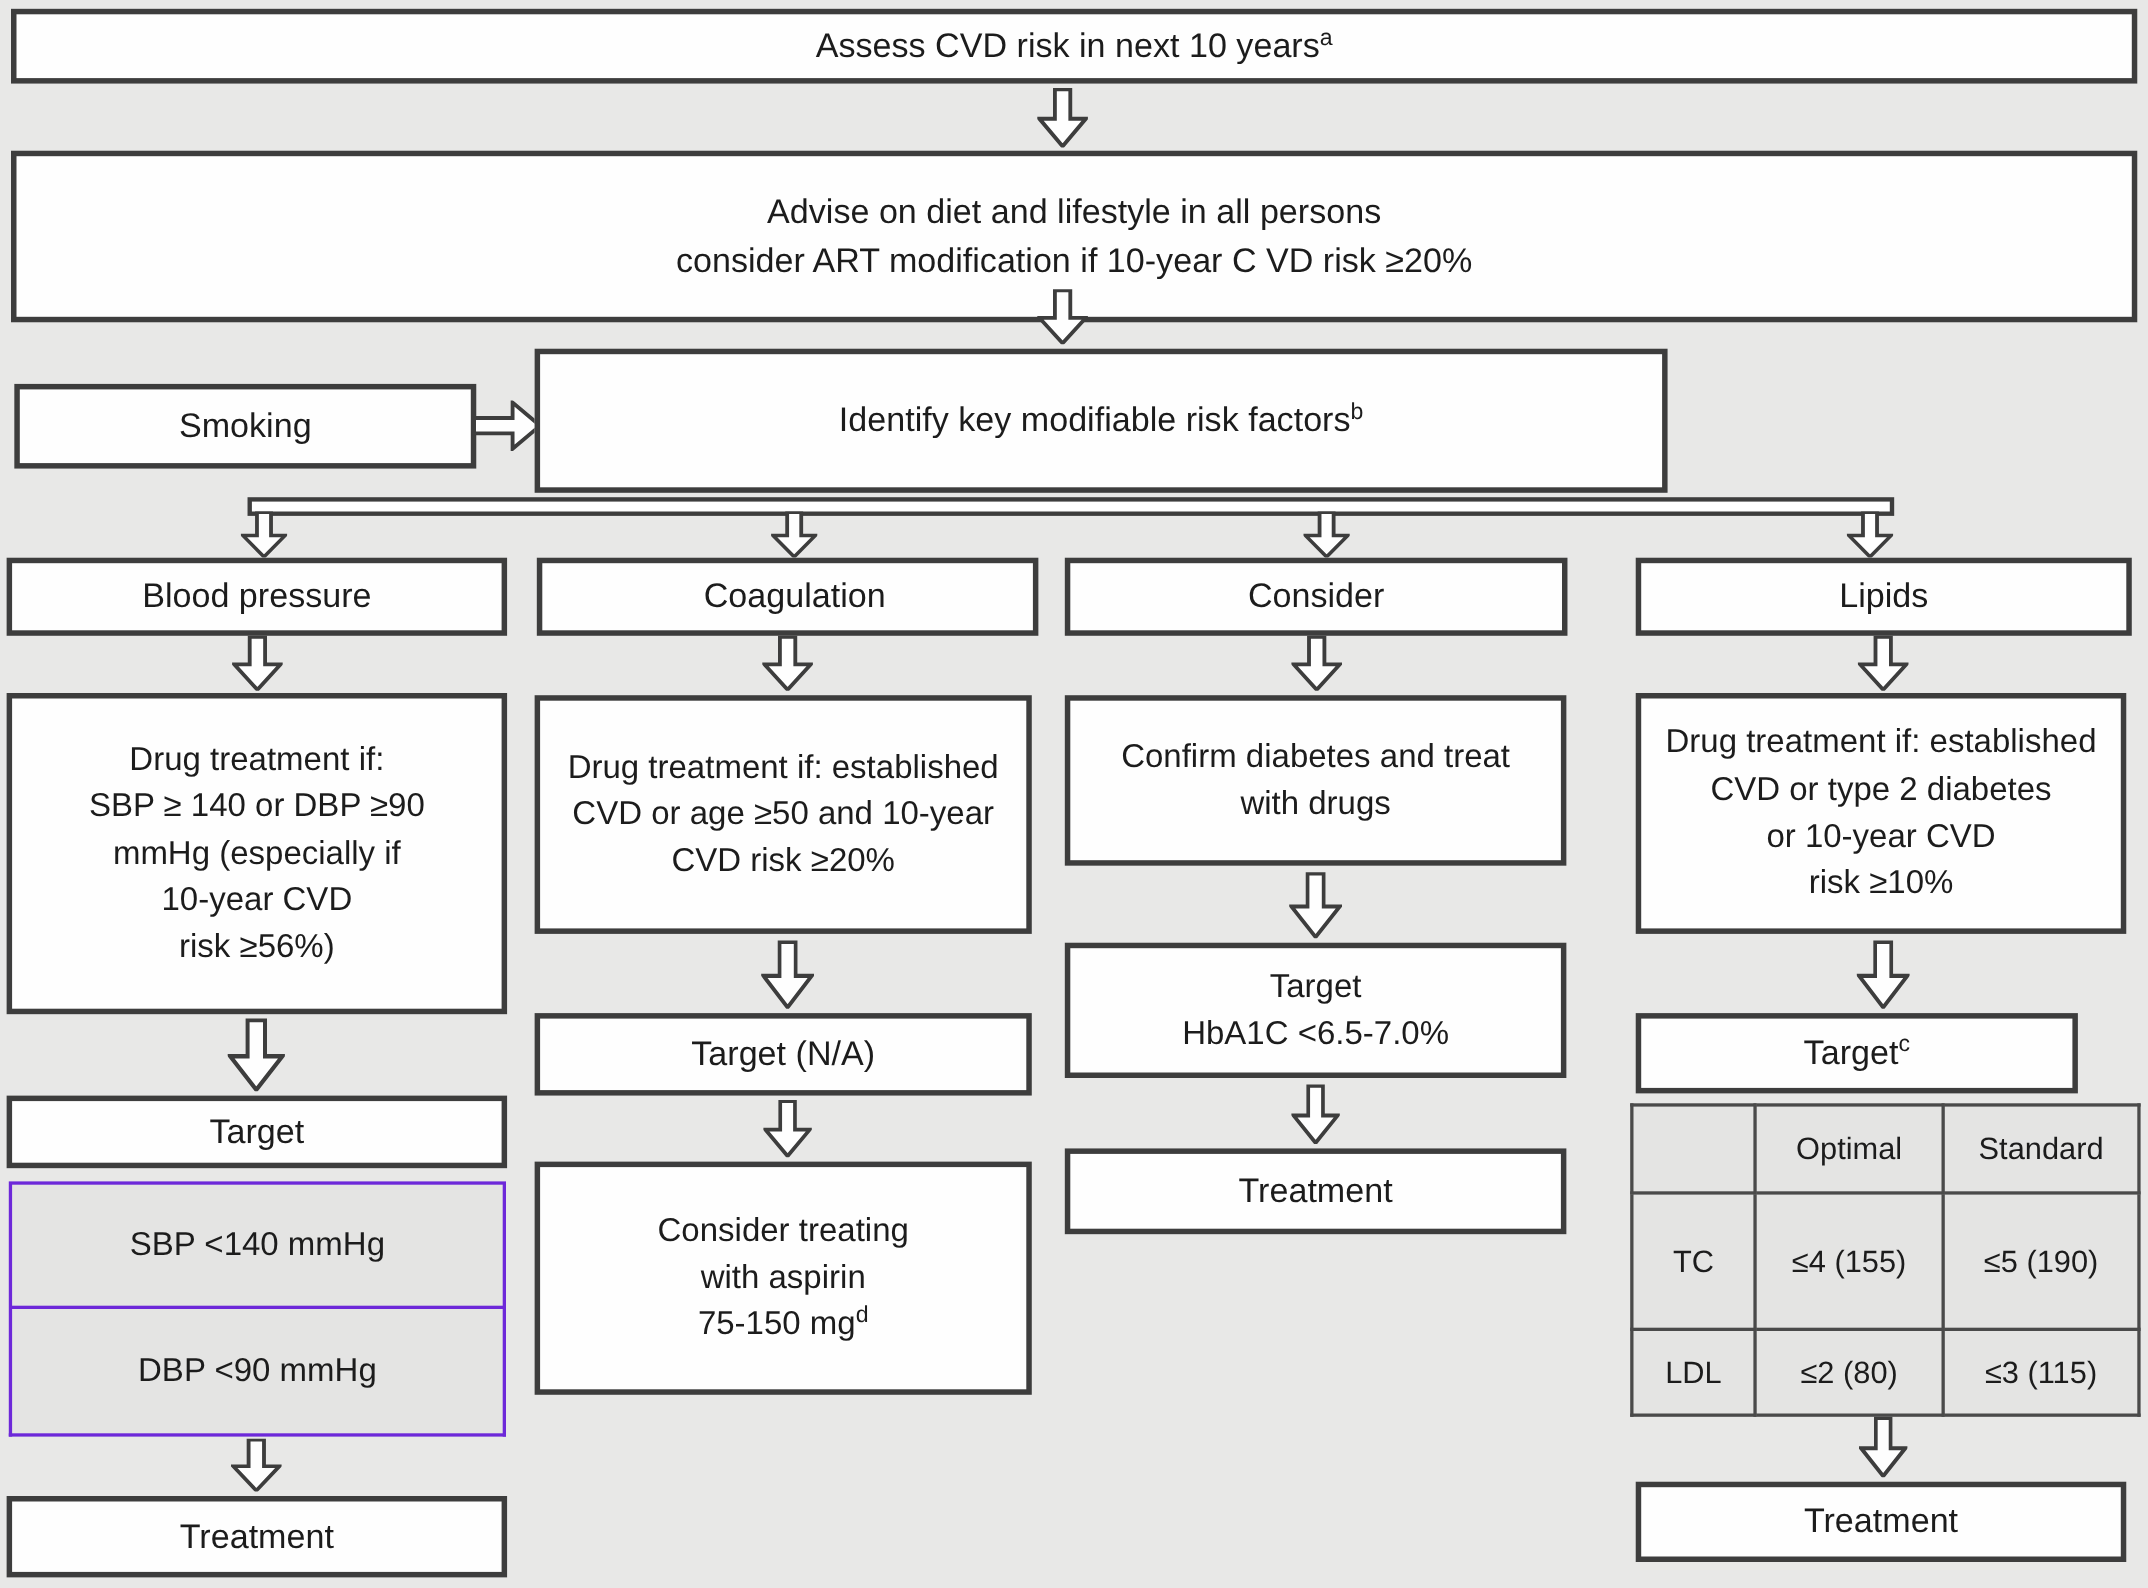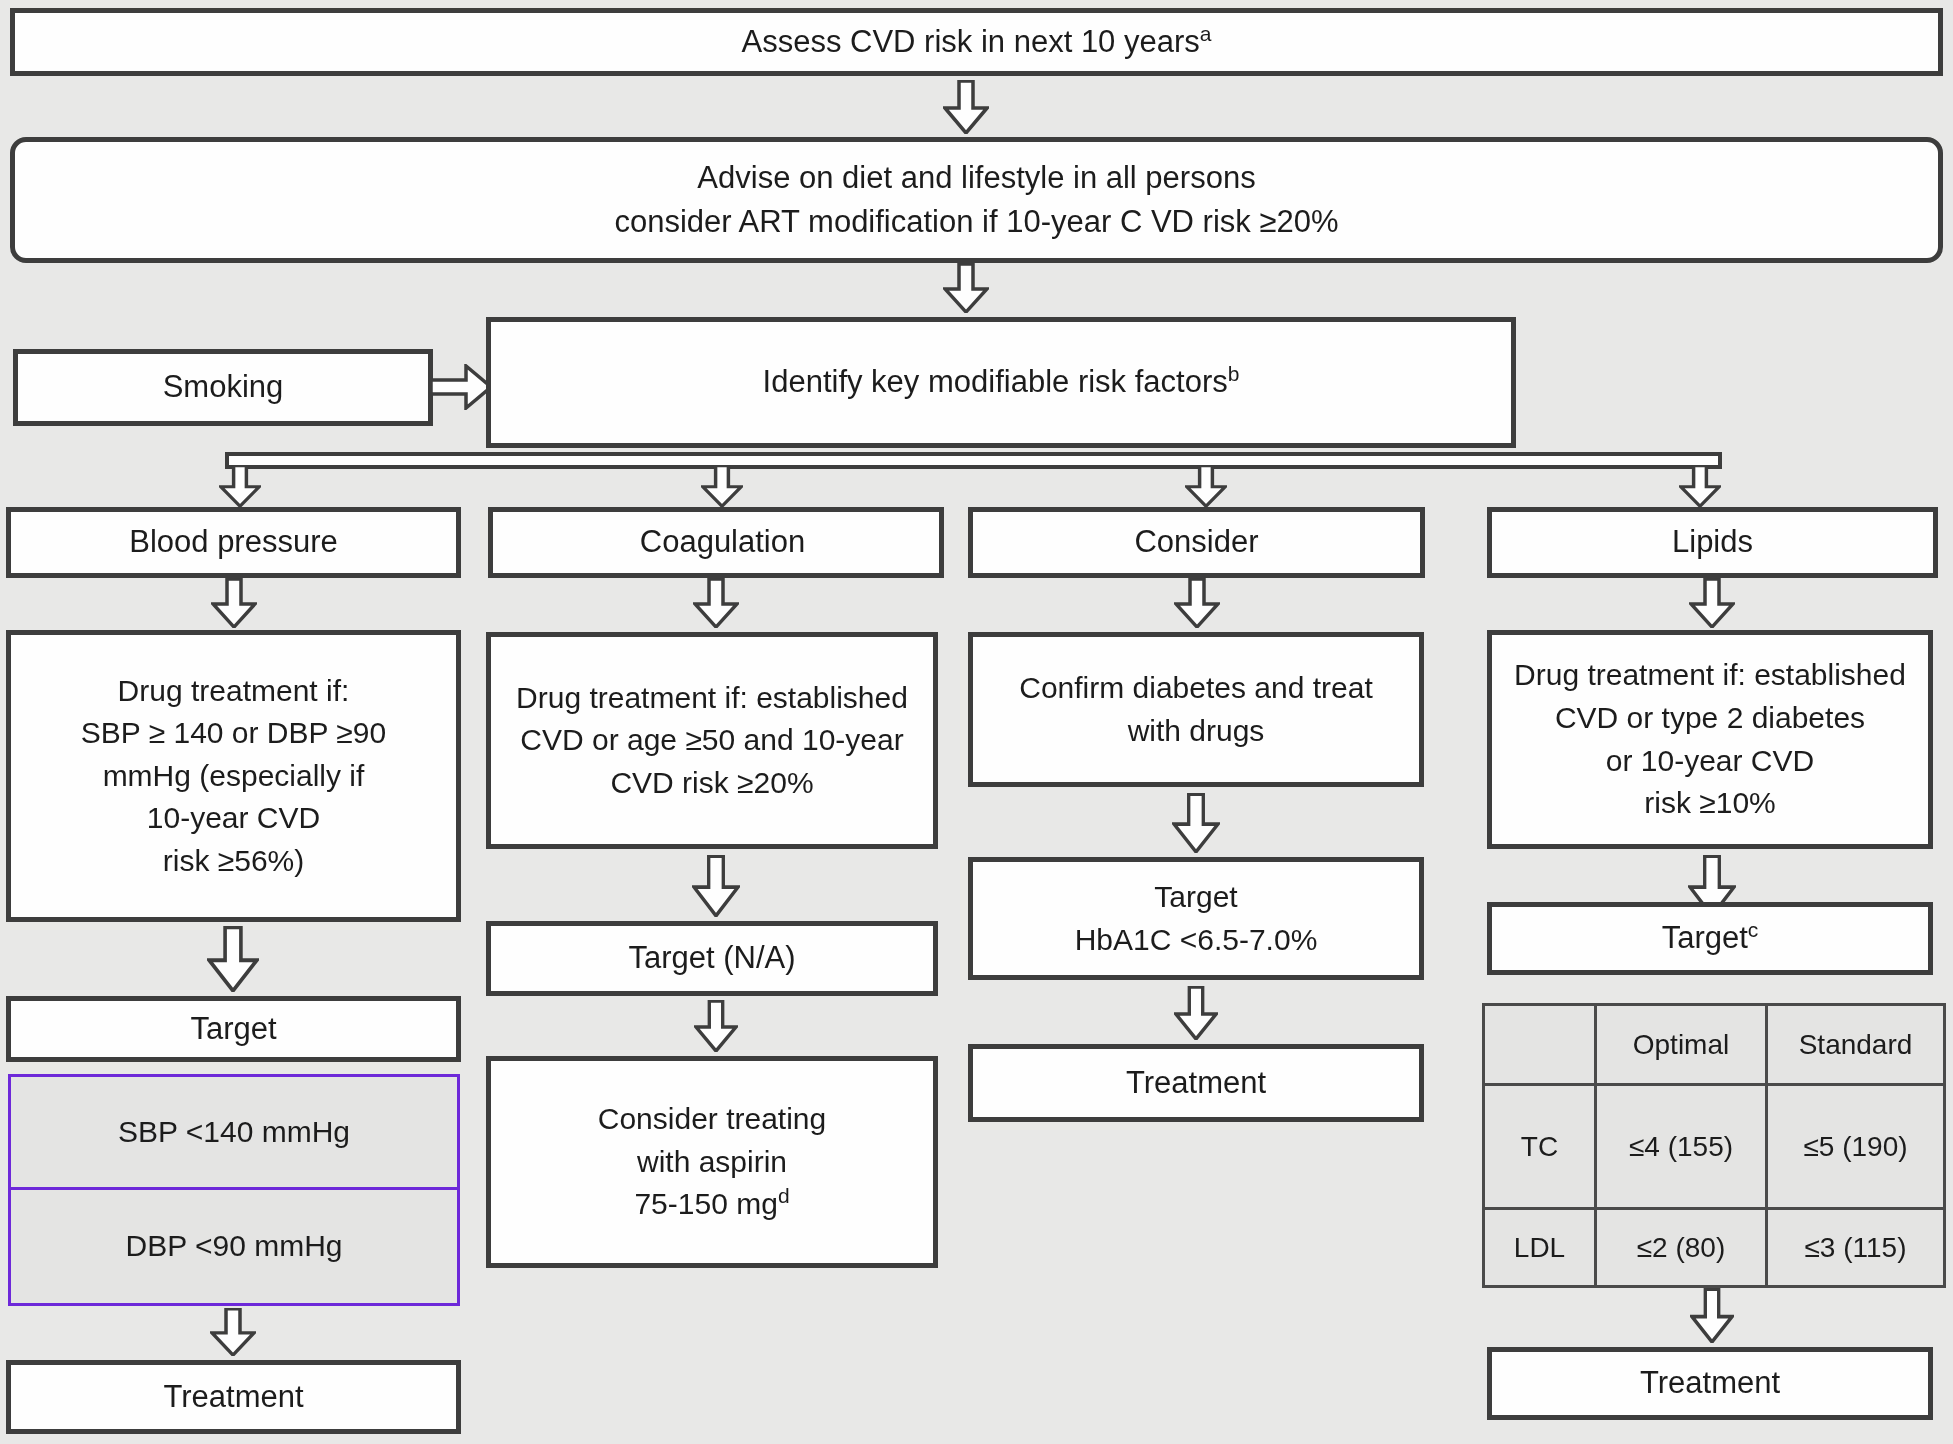--- a/index.html
+++ b/index.html
@@ -22,21 +22,21 @@
   sup{font-size:21px;line-height:0;}
   .arr{position:absolute;}
   
   #tube{
     position:absolute;box-sizing:border-box;
     left:225px;top:452px;width:1497px;height:17px;
     background:#fefefe;border:4px solid #3d3d3d;
   }
   
   #assess-box{left:10px;top:8px;width:1933px;height:68px;}
-  #advise-box{left:10px;top:137px;width:1933px;height:126px;border-radius:16px;}
+  #advise-box{left:10px;top:137px;width:1933px;height:156px;}
   #smoking-box{left:13px;top:349px;width:420px;height:77px;}
   #identify-box{left:486px;top:317px;width:1030px;height:131px;}
   
   #hdr-bp{left:6px;top:507px;width:455px;height:71px;}
   #hdr-coag{left:488px;top:507px;width:456px;height:71px;padding-left:13px;}
   #hdr-glucose{left:968px;top:507px;width:457px;height:71px;}
   #hdr-lipids{left:1487px;top:507px;width:451px;height:71px;}
   
   #bp-drug{left:6px;top:630px;width:455px;height:292px;}
   #bp-target{left:6px;top:996px;width:455px;height:66px;}
@@ -46,21 +46,21 @@
   
   #co-drug{left:486px;top:632px;width:452px;height:217px;}
   #co-target{left:486px;top:921px;width:452px;height:75px;}
   #co-consider{left:486px;top:1056px;width:452px;height:212px;}
   
   #gl-confirm{left:968px;top:632px;width:456px;height:155px;}
   #gl-target{left:968px;top:857px;width:456px;height:123px;}
   #gl-treat{left:968px;top:1044px;width:456px;height:78px;}
   
   #li-drug{left:1487px;top:630px;width:446px;height:219px;}
-  #li-target{left:1487px;top:902px;width:446px;height:73px;}
+  #li-target{left:1487px;top:921px;width:402px;height:73px;}
   #li-table-wrap{position:absolute;left:1482px;top:1003px;width:461px;height:282px;}
   #li-table-wrap table{border-collapse:collapse;table-layout:fixed;width:100%;height:100%;}
   #li-table-wrap td{
     border:3px solid #4a4a4a;background:#e4e4e3;
     text-align:center;vertical-align:middle;font-size:28px;padding:0;
   }
   #li-table-wrap col.c1{width:112px;} #li-table-wrap col.c2{width:171px;} #li-table-wrap col.c3{width:178px;}
   #li-table-wrap tr.r1{height:80px;} #li-table-wrap tr.r2{height:124px;} #li-table-wrap tr.r3{height:78px;}
   #li-treat{left:1487px;top:1347px;width:446px;height:73px;}
 </style>

